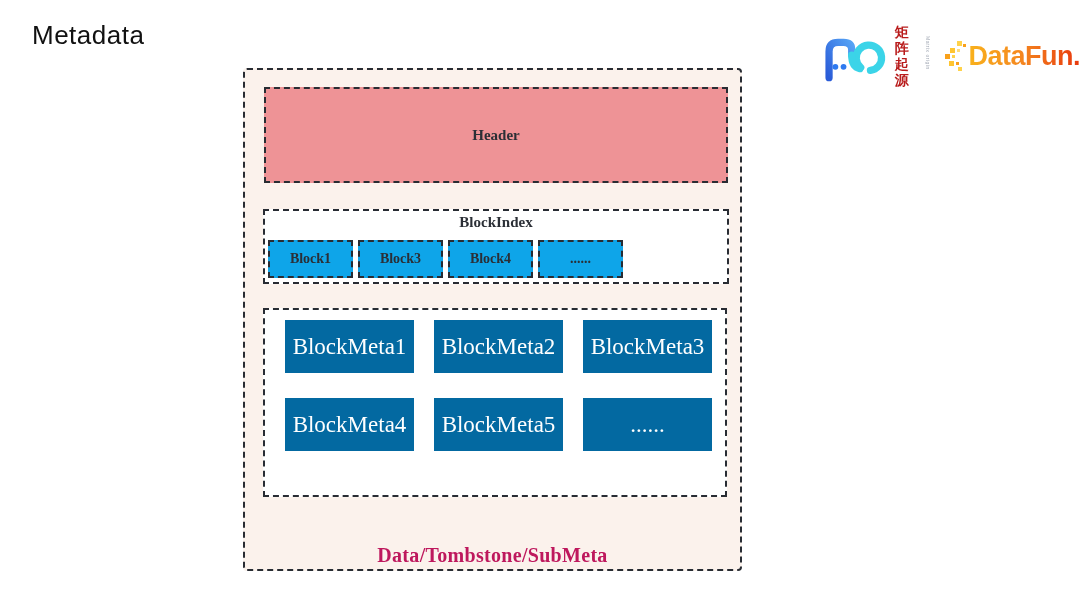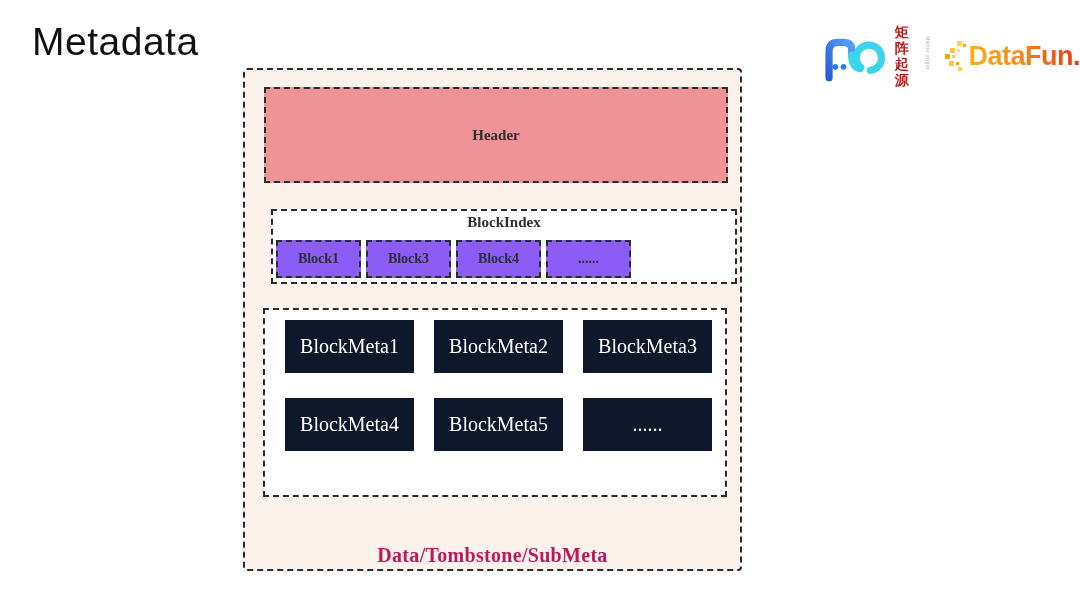--- a/index.html
+++ b/index.html
@@ -1,21 +1,21 @@
 <!DOCTYPE html>
 <html><head>
 <meta charset="utf-8">
 <style>
   * { margin: 0; padding: 0; box-sizing: border-box; }
   html, body { width: 1080px; height: 608px; background: #ffffff; overflow: hidden; }
   body { font-family: "Liberation Sans", sans-serif; position: relative; }
 
   .slide-title {
     position: absolute; left: 32px; top: 20px;
-    font-size: 39px; font-weight: 400; color: #111111;
+    font-size: 26px; font-weight: 400; color: #111111;
     letter-spacing: 0.5px;
   }
 
   
   .logo-bar { position: absolute; left: 820px; top: 24px; display: flex; align-items: center; }
   .mo-logo { display: flex; align-items: center; }
   .mo-mark { width: 72px; height: 52px; }
   .mo-cn { margin-left: 6px; font-weight: 700; color: #b91c1c; font-size: 14px; line-height: 1.15; letter-spacing: 1px; }
   .mo-en-vertical {
     writing-mode: vertical-rl; font-size: 5px; color: #a7adb8;
@@ -38,49 +38,49 @@
   }
 
   .header-block {
     position: absolute; left: 19px; top: 17px; width: 464px; height: 96px;
     background: #ee9396; border: 2px dashed #282c33;
     display: flex; align-items: center; justify-content: center;
   }
   .header-block .lbl { font-weight: 700; font-size: 15px; color: #2b2f36; }
 
   .blockindex-box {
-    position: absolute; left: 26px; top: 139px; width: 466px; height: 75px;
+    position: absolute; left: 18px; top: 139px; width: 466px; height: 75px;
     background: #ffffff; border: 2px dashed #282c33;
   }
   .blockindex-label {
     position: absolute; top: 3px; left: 0; width: 100%;
     text-align: center; font-weight: 700; font-size: 15px; color: #2b2f36;
   }
   .blockindex-row {
     position: absolute; left: 3px; top: 29px; display: flex; gap: 5px;
   }
   .block-item {
-    width: 85px; height: 38px; background: #8b5cf6; border: 2px dashed #282c33;
+    width: 85px; height: 38px; background: #0ea5e9; border: 2px dashed #282c33;
     display: flex; align-items: center; justify-content: center;
     font-weight: 700; font-size: 14px; color: #2b2f36;
   }
 
   .blockmeta-box {
     position: absolute; left: 18px; top: 238px; width: 464px; height: 189px;
     background: #ffffff; border: 2px dashed #282c33;
   }
   .blockmeta-grid {
     position: absolute; left: 20px; top: 10px;
     display: grid; grid-template-columns: repeat(3, 129px);
     column-gap: 20px; row-gap: 25px;
   }
   .meta-item {
-    width: 129px; height: 53px; background: #0f172a;
+    width: 129px; height: 53px; background: #0369a1;
     display: flex; align-items: center; justify-content: center;
-    font-size: 20px; color: #ffffff;
+    font-size: 23px; color: #ffffff;
   }
 
   .outer-label {
     position: absolute; bottom: 2px; left: 0; width: 100%;
     text-align: center; font-weight: 700; font-size: 20px; color: #be185d;
     letter-spacing: 0.3px;
   }
 </style>
 </head>
 <body>

